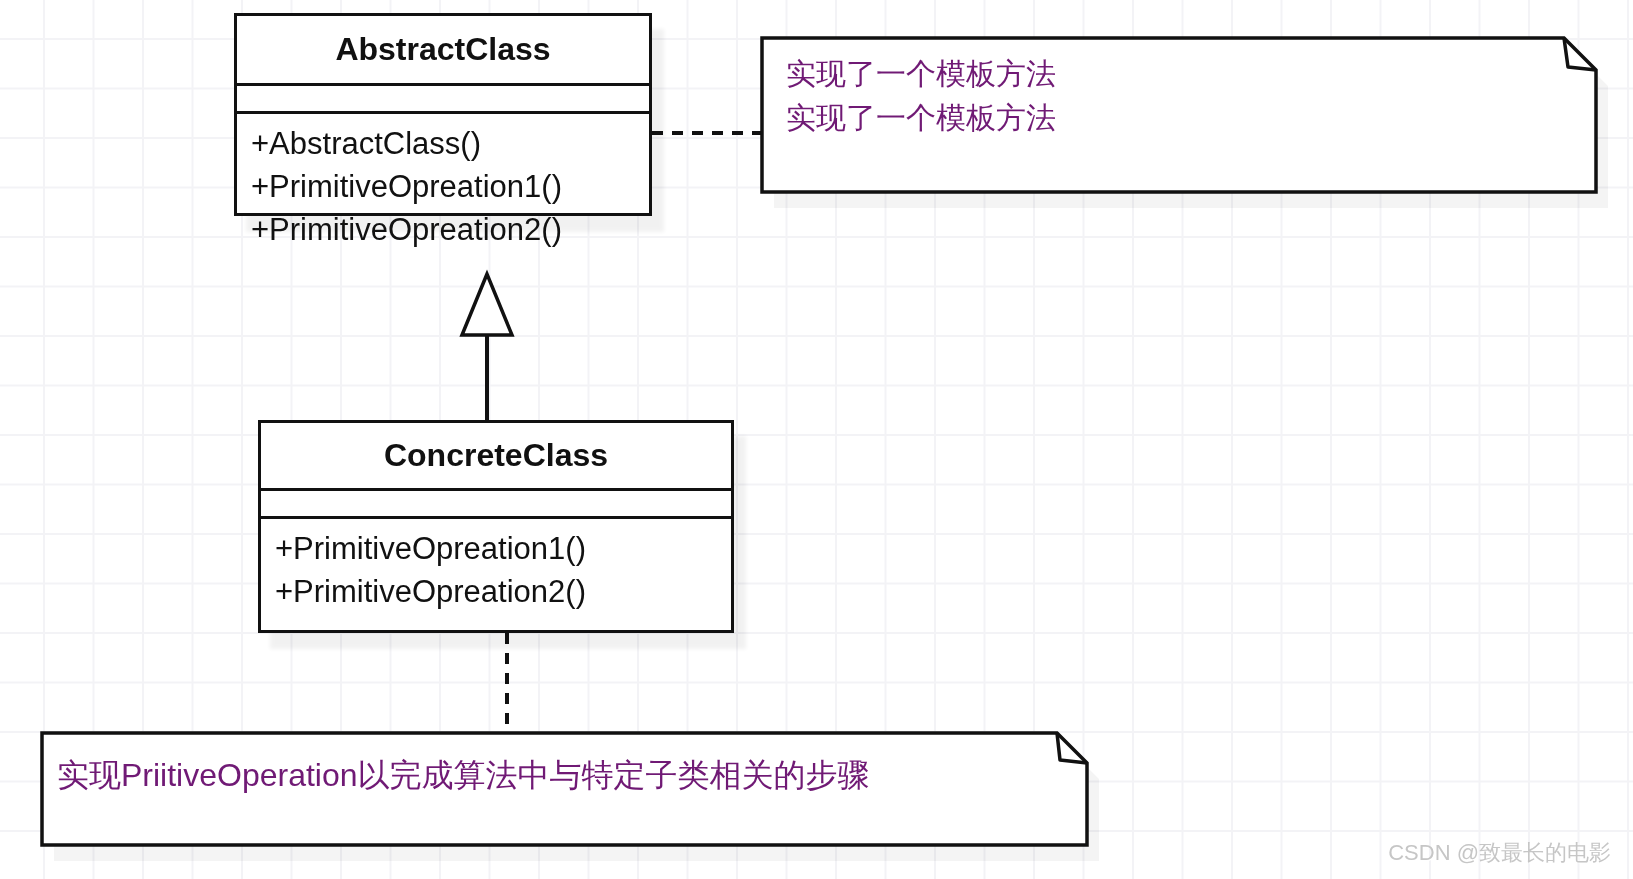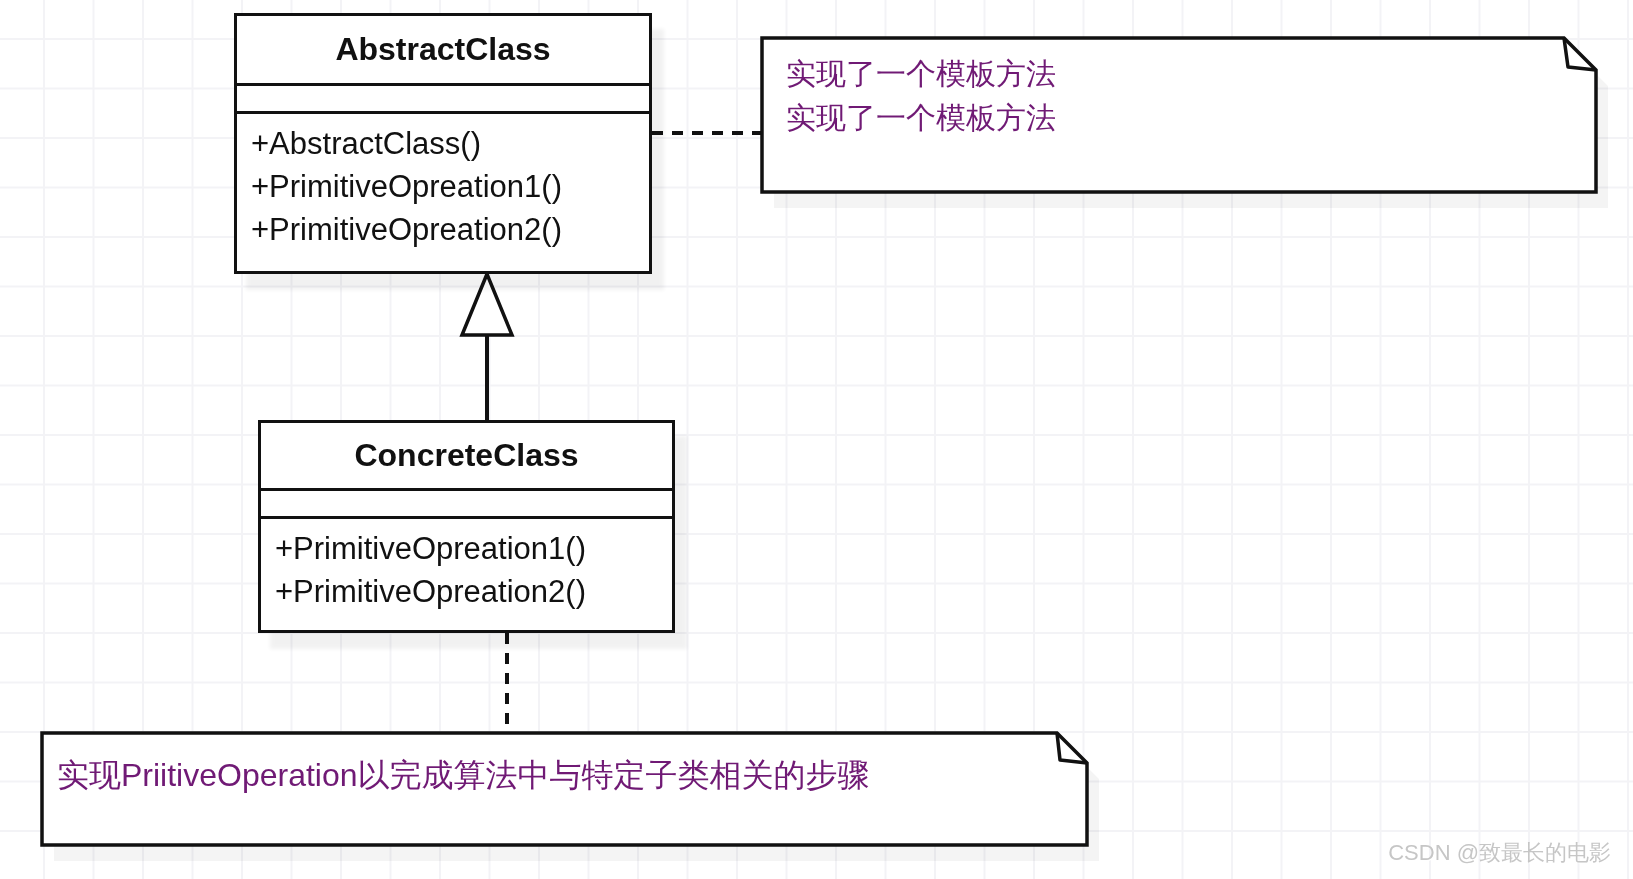--- a/index.html
+++ b/index.html
@@ -42,25 +42,25 @@
   .uml-class .attrs {
     border-bottom: 3px solid #111;
   }
   .uml-class .methods {
     padding: 8px 14px 0 14px;
     font-size: 31px;
     line-height: 43px;
     white-space: nowrap;
   }
 
-  #abstract-class { left: 234px; top: 13px;  width: 418px; height: 261px; }
+  #abstract-class { left: 234px; top: 13px;  width: 418px; height: 203px; }
   #abstract-class .title { height: 70px; }
   #abstract-class .attrs { height: 28px; }
 
-  #concrete-class { left: 258px; top: 420px; width: 417px; height: 213px; }
+  #concrete-class { left: 258px; top: 420px; width: 476px; height: 213px; }
   #concrete-class .title { height: 68px; }
   #concrete-class .attrs { height: 28px; }
 
   
   .note-text {
     position: absolute;
     font-size: 30px;
     line-height: 43.5px;
     white-space: nowrap;
     color: #701a75;

